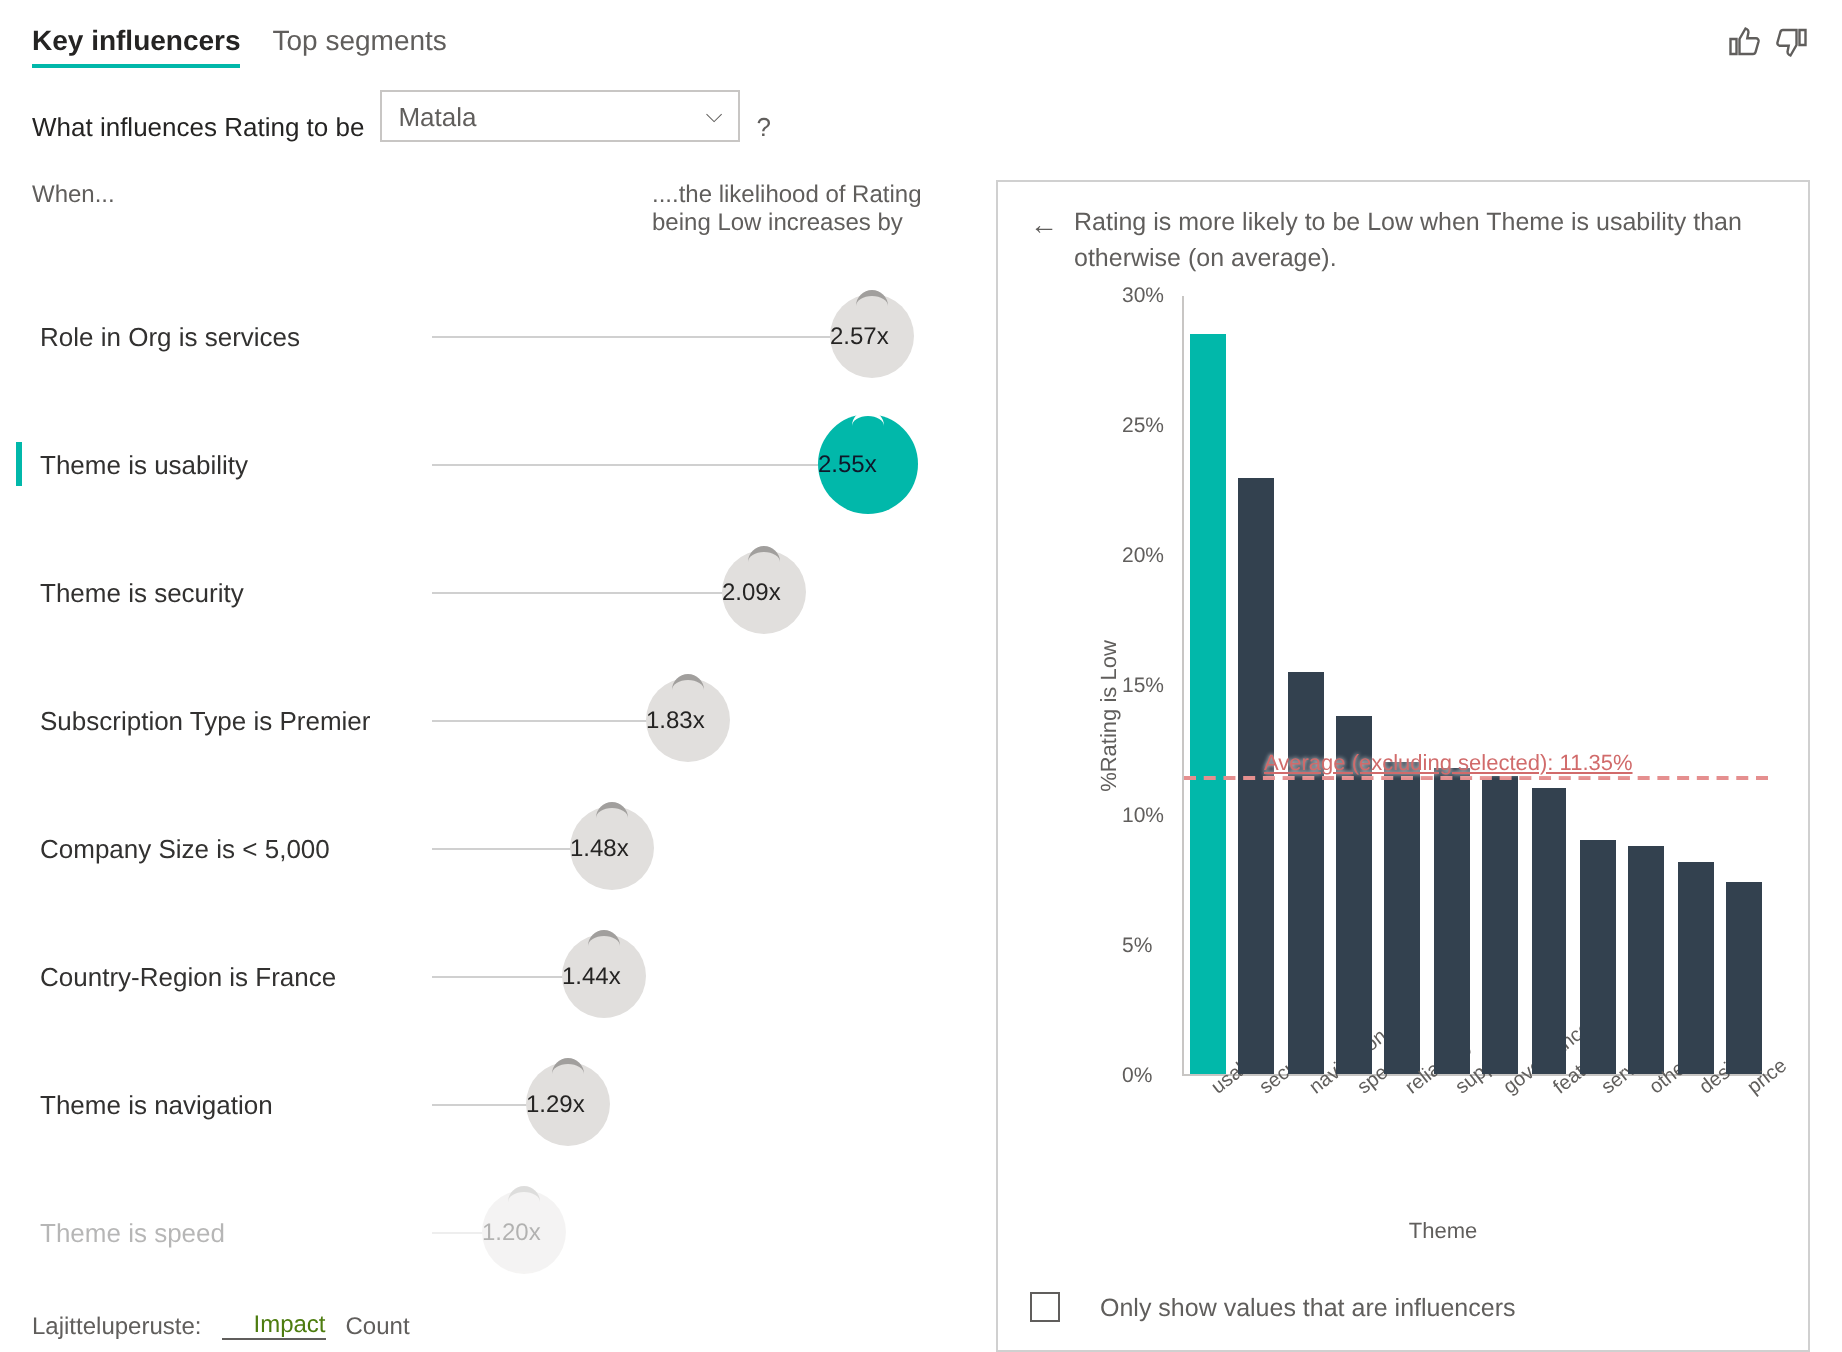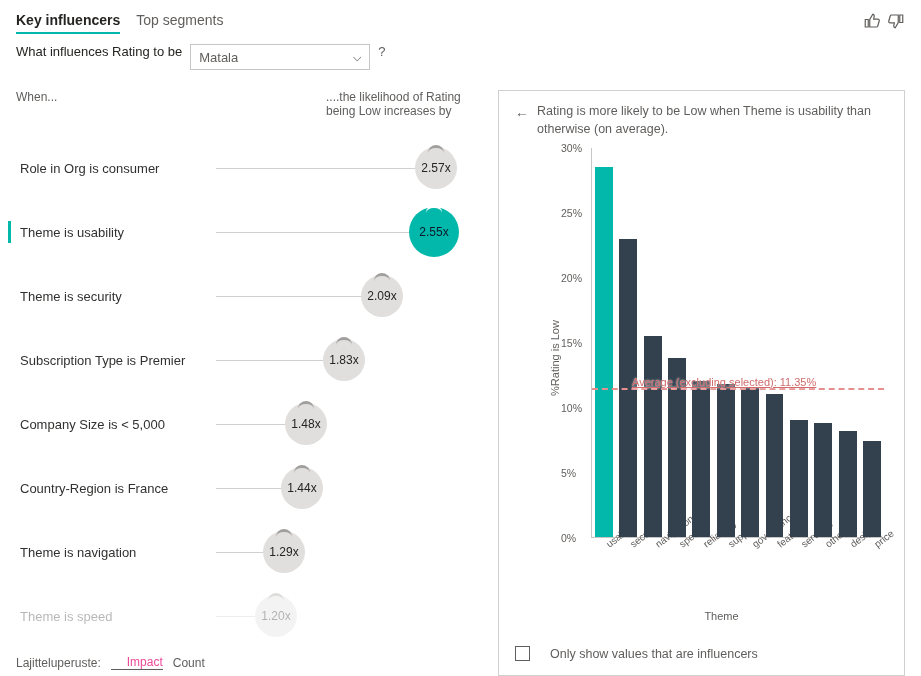--- a/index.html
+++ b/index.html
@@ -43,21 +43,21 @@
   }
   .feedback-icons {
     display: flex;
     gap: 6px;
     font-size: 16px;
     color: #605e5c;
   }
   .feedback-icons span { cursor: pointer; }
   .question-row {
     display: flex;
-    align-items: flex-start;
+    align-items: flex-end;
     gap: 8px;
     margin-top: 8px;
     margin-bottom: 14px;
     font-size: 13px;
   }
   .dropdown {
     border: 1px solid #c8c6c4;
     height: 26px;
     min-width: 180px;
     display: flex;
@@ -126,21 +126,20 @@
     z-index:1;
   }
   .bubble {
     position:absolute;
     width:42px;
     height:42px;
     border-radius:50%;
     background:#e1dfdd;
     display:flex;
     align-items:center;
-    justify-content:center;
     font-size:12px;
     color:#252423;
     z-index:2;
   }
   .bubble .arc {
     position:absolute;
     inset:0;
     border-radius:50%;
   }
   .bubble .arc::after{
@@ -164,21 +163,21 @@
     position:absolute;
     bottom: 6px;
     left:0;
     font-size:12px;
     color:#605e5c;
     display:flex;
     gap:10px;
     align-items:center;
     background:#fff;
   }
-  .sort-row .sel { border-bottom:1px solid #605e5c; color:#ec4899;padding-left:16px; }
+  .sort-row .sel { border-bottom:1px solid #605e5c; color:#4d7c0f;padding-left:16px; }
   .right-pane {
     flex:1;
     border:1px solid #d0d0d0;
     padding: 12px 16px 10px 16px;
     position:relative;
   }
   .rp-head {
     display:flex;
     gap:8px;
     align-items:flex-start;
@@ -296,21 +295,21 @@
   </div>
 
   <div class="body-row">
     <div class="left-pane">
       <div class="col-headers">
         <span>When...</span>
         <span class="right">....the likelihood of Rating being Low increases by</span>
       </div>
       <div class="influencer-list" id="inf-list">
           <div class="inf-row">
-            <span class="inf-label">Role in Org is consumer</span>
+            <span class="inf-label">Role in Org is services</span>
             <div class="inf-line" style="width:220px"></div>
             <div class="bubble" style="left:399px">
               <span class="arc"></span>
               <span>2.57x</span>
             </div>
           </div>
           <div class="inf-row selected">
             <div class="marker"></div>
             <span class="inf-label">Theme is usability</span>
             <div class="inf-line" style="width:218px"></div>
@@ -355,21 +354,21 @@
             <span class="inf-label">Theme is navigation</span>
             <div class="inf-line" style="width:68px"></div>
             <div class="bubble" style="left:247px">
               <span class="arc"></span>
               <span>1.29x</span>
             </div>
           </div>
           <div class="inf-row fade-row">
             <span class="inf-label">Theme is speed</span>
             <div class="inf-line" style="width:58px"></div>
-            <div class="bubble" style="left:239px">
+            <div class="bubble" style="left:225px">
               <span class="arc"></span>
               <span>1.20x</span>
             </div>
           </div>
         </div>
       <div class="sort-row">
         <span>Lajitteluperuste:</span>
         <span class="sel">Impact</span>
         <span>Count</span>
       </div>

